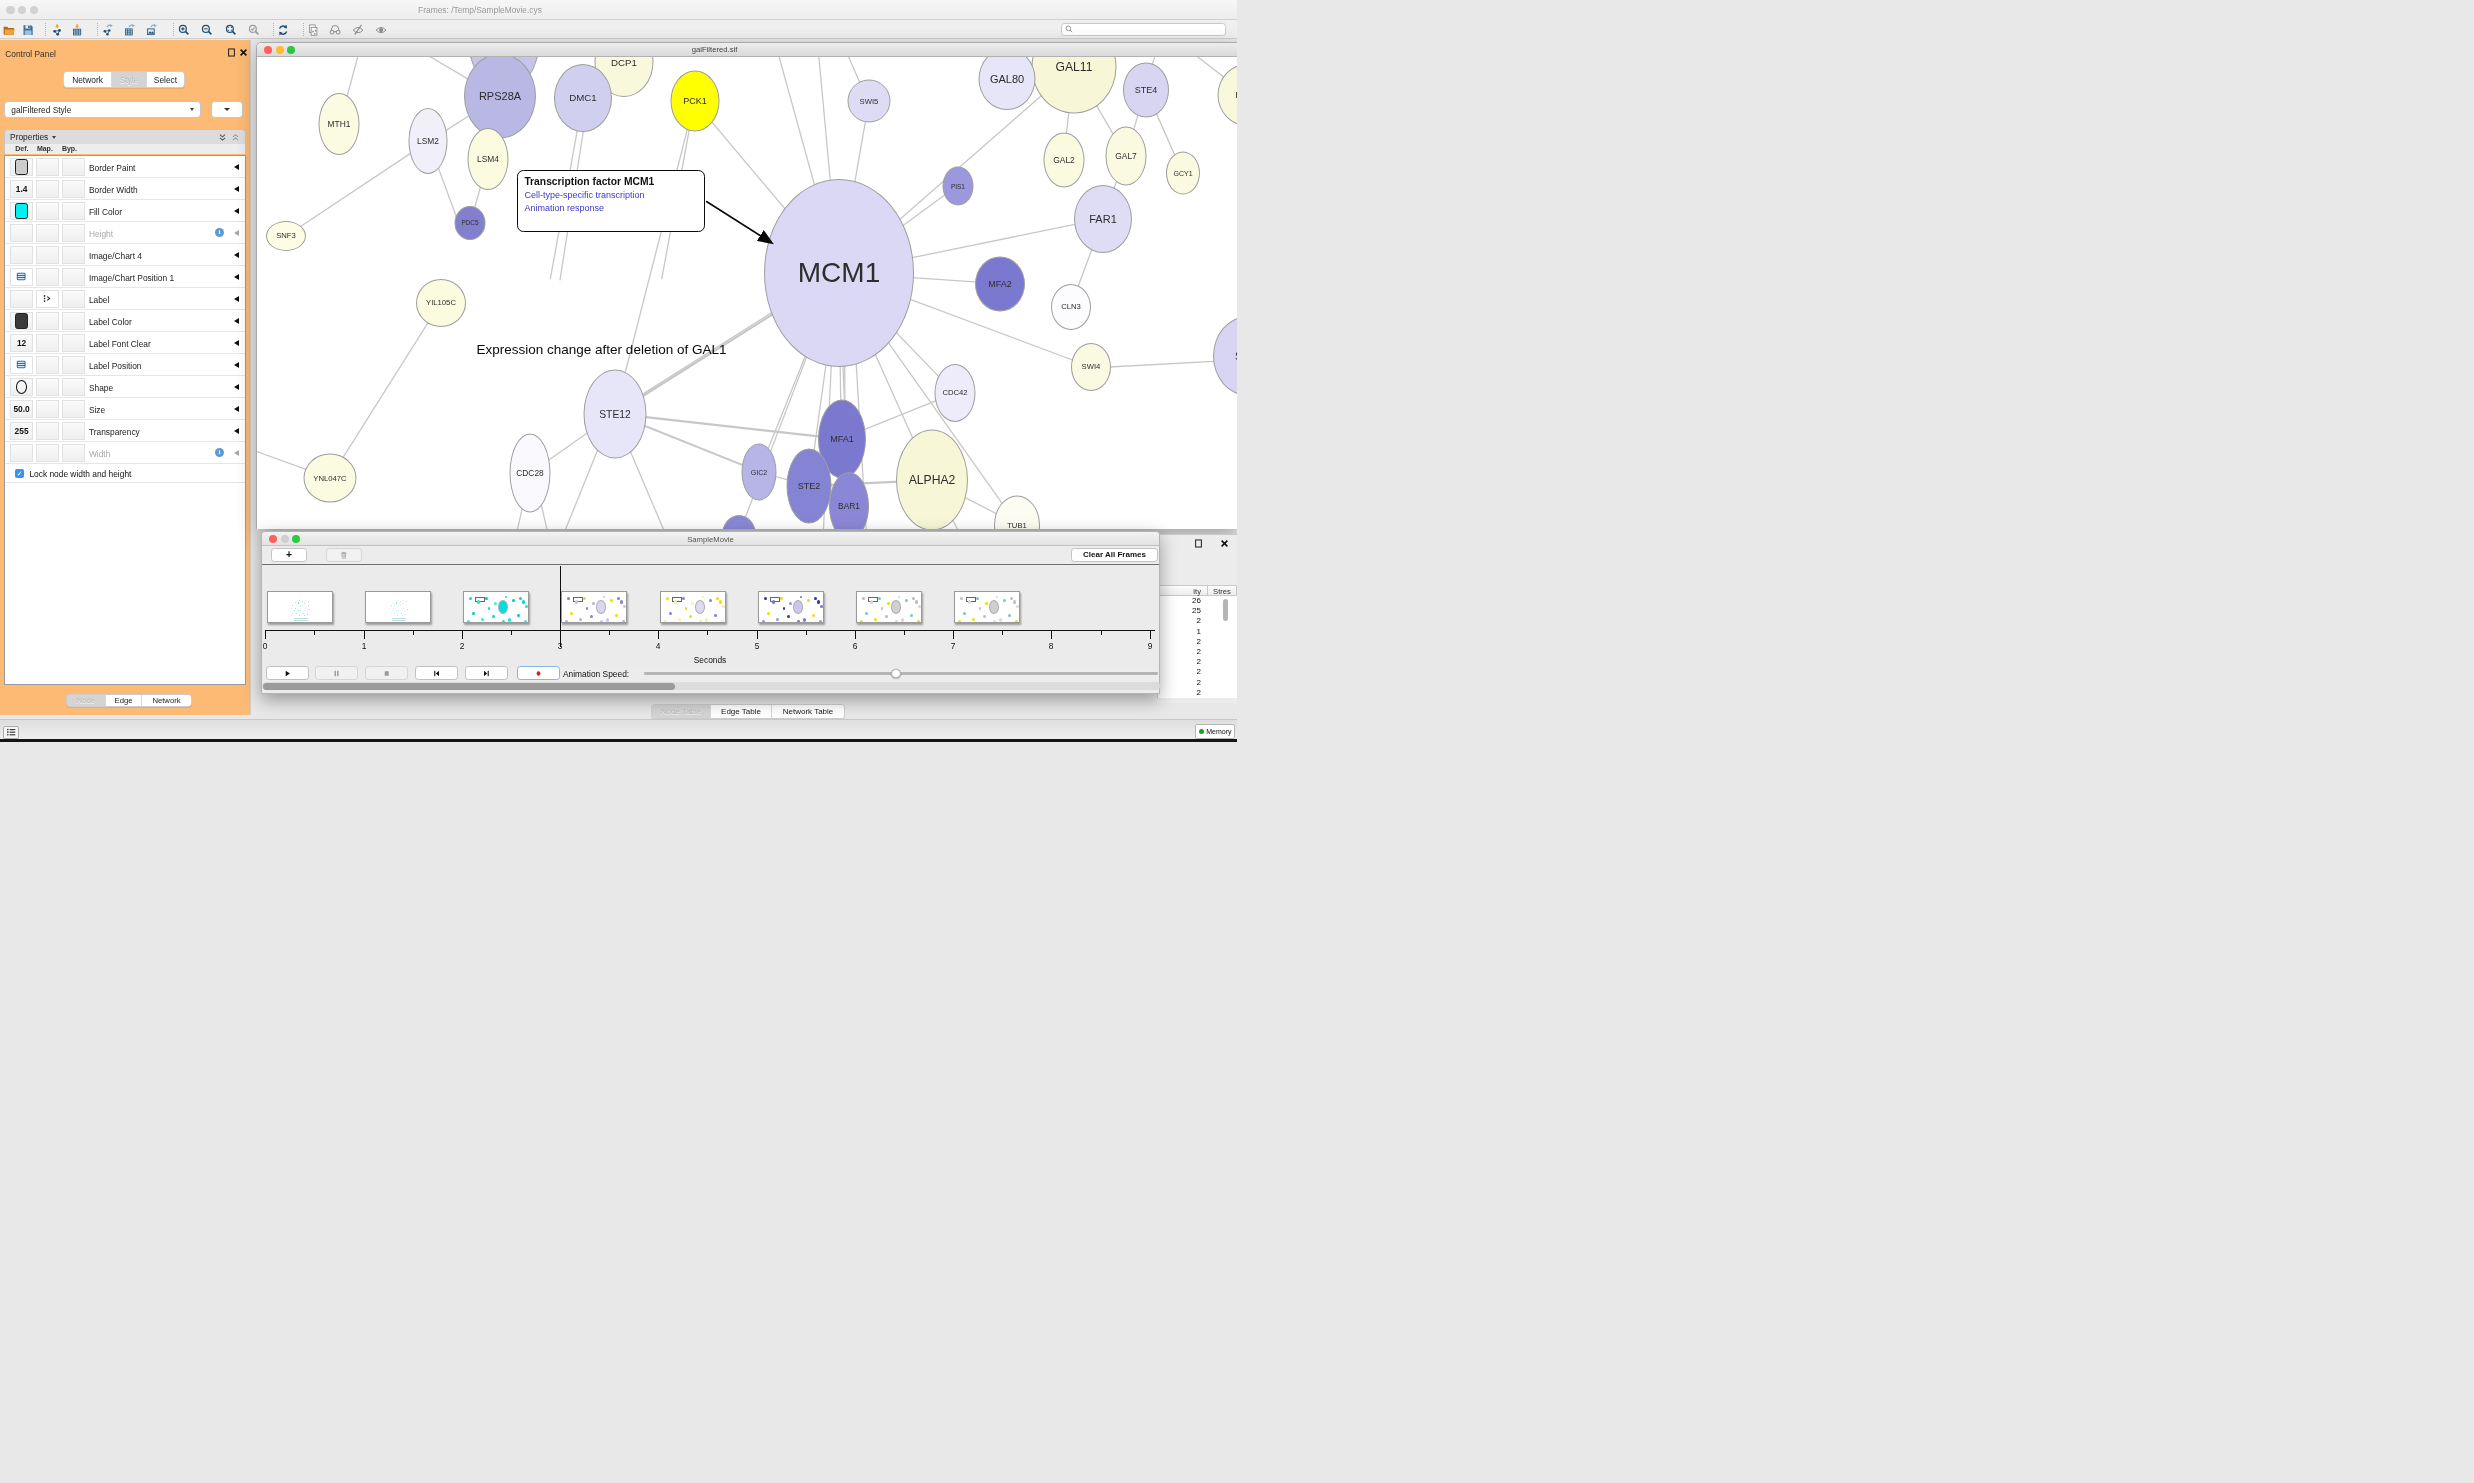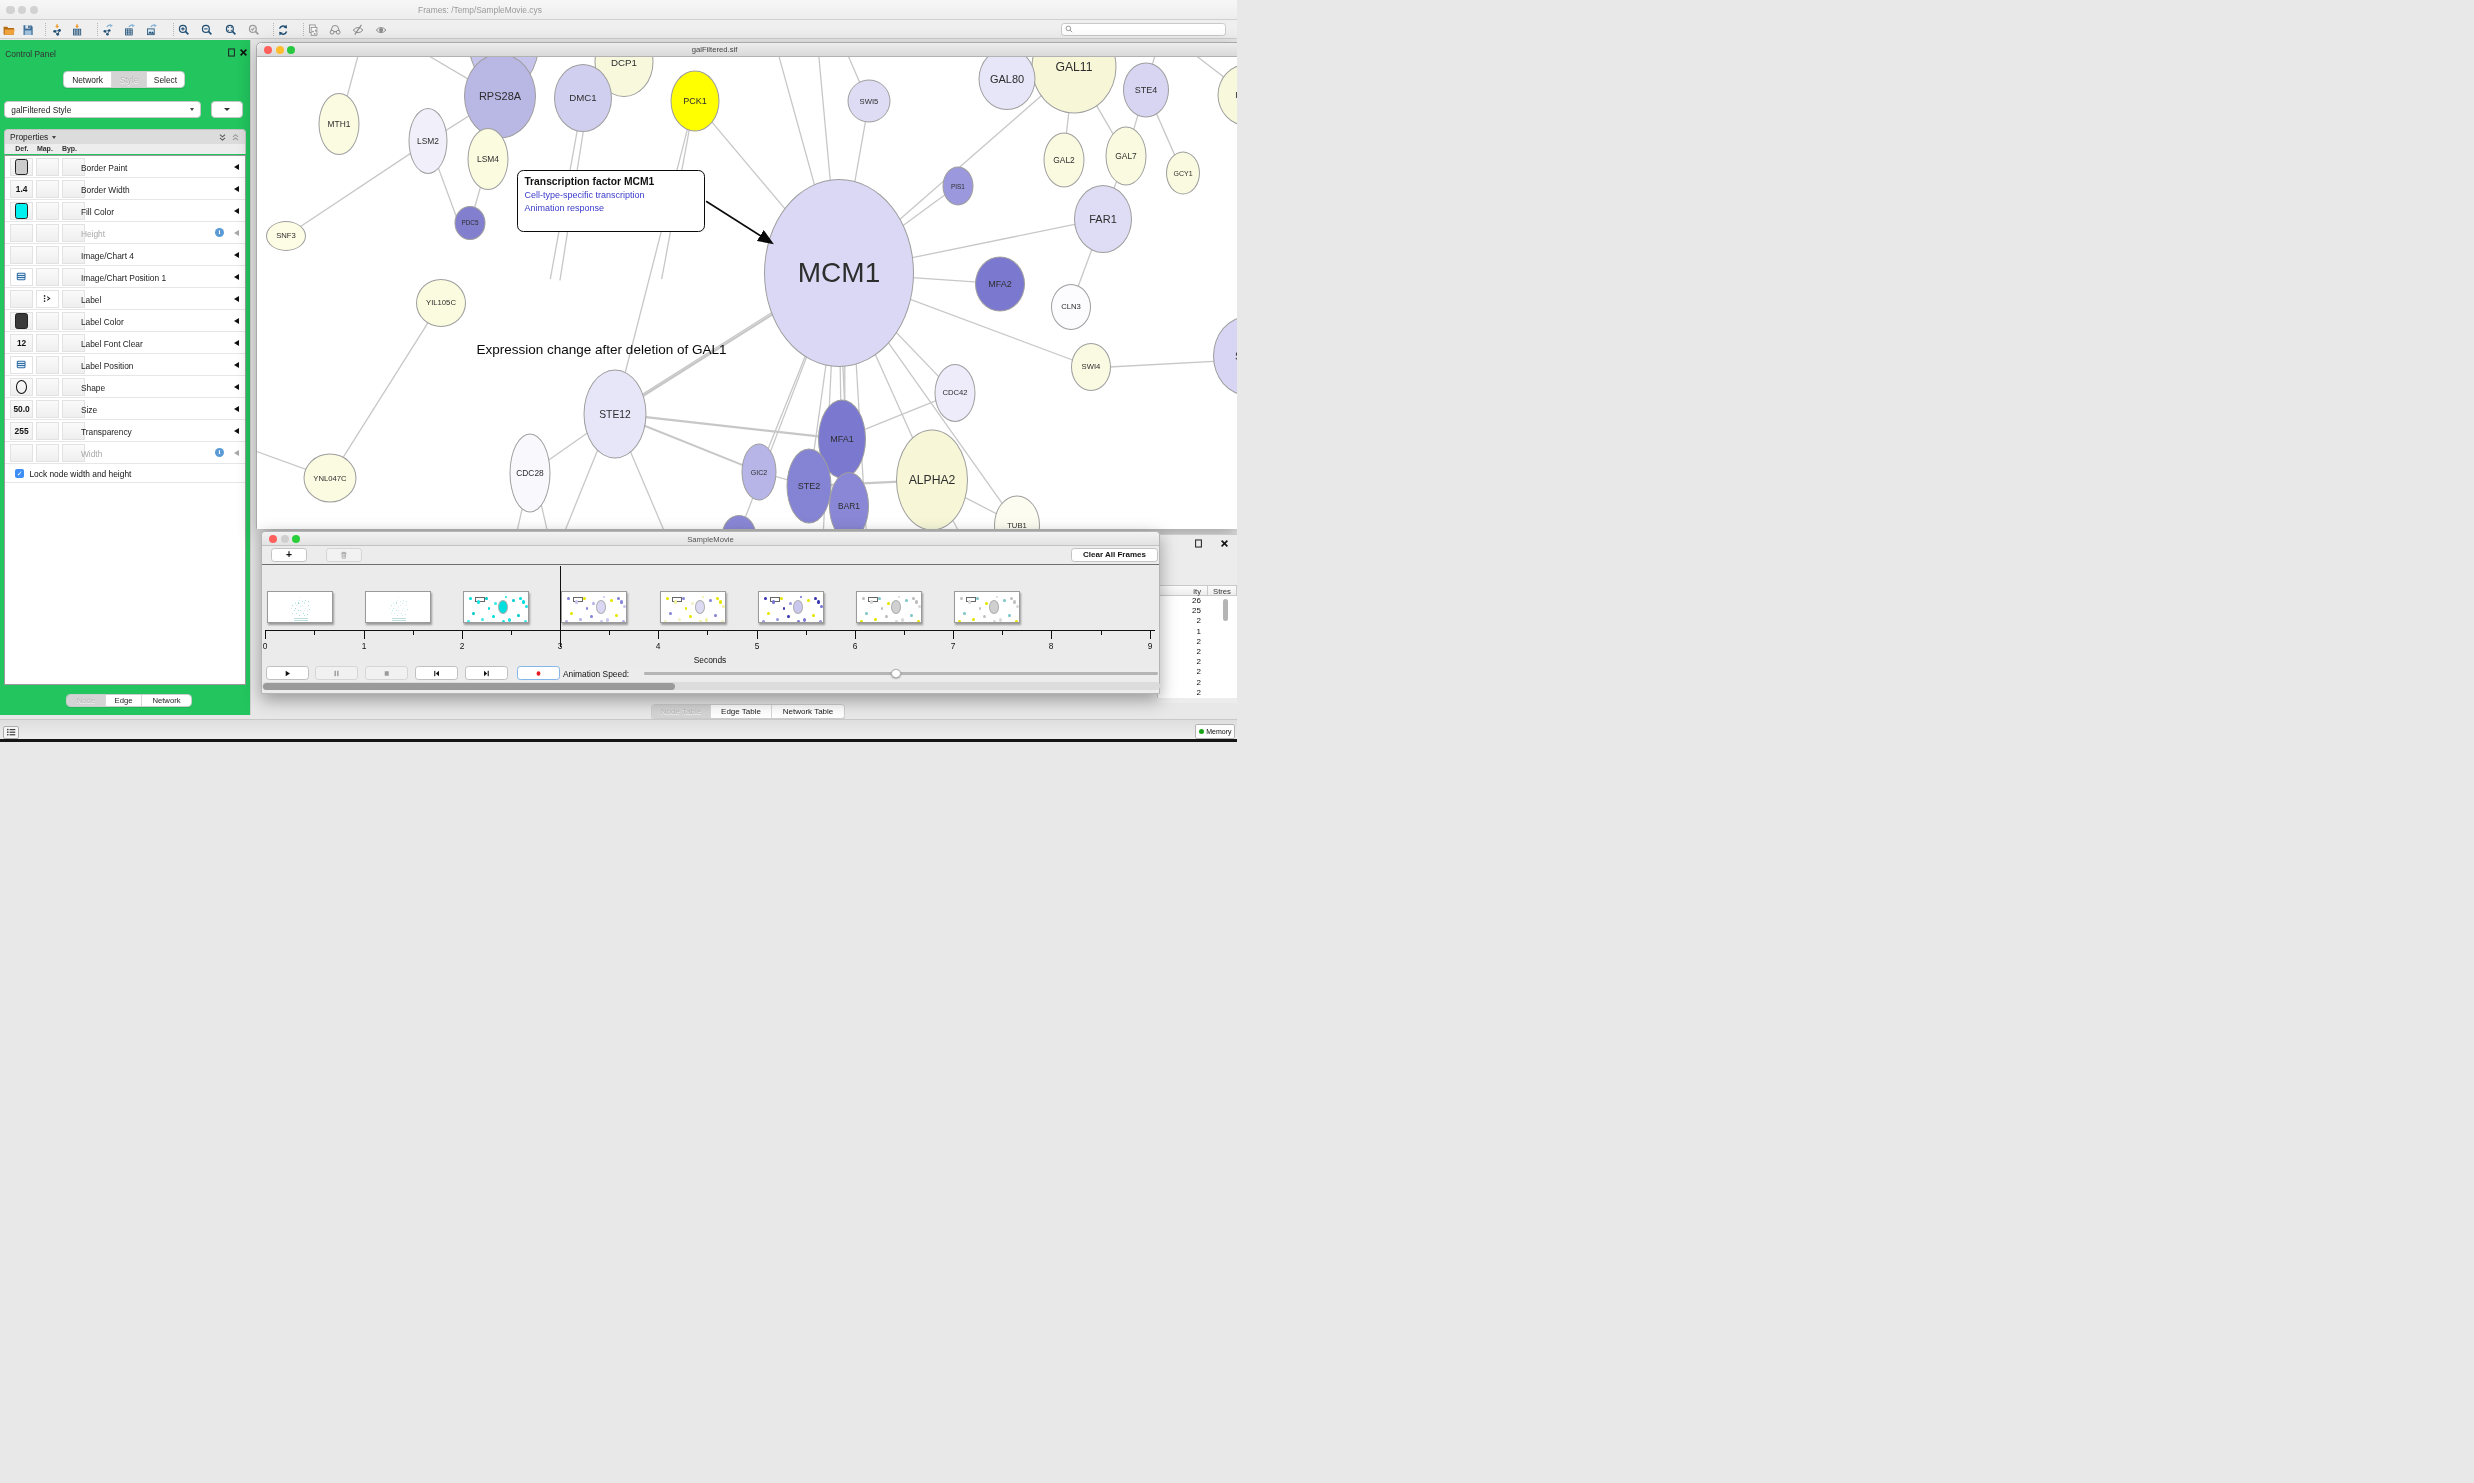--- a/index.html
+++ b/index.html
@@ -10,40 +10,40 @@
   #titlebar { position:absolute; left:0; top:0; width:1237px; height:20px; background:linear-gradient(#f7f7f7,#ededed); border-bottom:0.6px solid #cfcfcf; }
   .tl { position:absolute; top:5.8px; width:8.4px; height:8.4px; border-radius:50%; }
   #app-title { position:absolute; left:367px; top:4.5px; width:226px; text-align:center; font-size:8.4px; color:#9a9a9a; }
   #toolbar { position:absolute; left:0; top:20px; width:1237px; height:19.3px; background:#efefef; border-bottom:0.6px solid #cfcfcf; }
   .tbicon { position:absolute; top:3.2px; width:14px; height:13.5px; display:flex; align-items:center; justify-content:center; }
   .tbicon svg { width:12.2px; height:12.2px; }
   .tbsep { position:absolute; top:3.2px; width:0; height:13px; border-left:0.6px dotted #b5b5b5; }
   #searchbox { position:absolute; left:1061px; top:23px; width:165px; height:13px; background:#fff; border:0.6px solid #c9c9c9; border-radius:3.2px; display:flex; align-items:center; padding-left:3.2px; }
 
   
-  #control-panel { position:absolute; left:0; top:40px; width:251px; height:675px; background:#22c55e; border-right:0.6px solid #cfcfcf; }
+  #control-panel { position:absolute; left:0; top:40px; width:251px; height:675px; background:#fdba74; border-right:0.6px solid #cfcfcf; }
   #cp-title { position:absolute; left:5.2px; top:9px; font-size:8.4px; color:#333; }
   .winicon { position:absolute; top:8.4px; width:9px; height:9px; color:#222; }
   .tabgrp { position:absolute; display:flex; border:0.6px solid #cdcdcd; border-radius:3.9px; overflow:hidden; box-shadow:0 0.6px 0.6px rgba(0,0,0,.15); }
   .tab { height:100%; display:flex; align-items:center; justify-content:center; font-size:8.4px; background:#fff; color:#222; border-right:0.6px solid #d8d8d8; }
   .tab:last-child { border-right:none; }
   .tab.sel { background:#d4d4d4; color:#b9b9b9; text-shadow:0 0.6px 0 #f5f5f5; }
   #style-combo { position:absolute; left:3.9px; top:61px; width:197px; height:17px; background:#fff; border:0.6px solid #c6c6c6; border-radius:3.9px; font-size:8.4px; color:#222; display:flex; align-items:center; padding:0 6.4px; }
   #style-combo .carets { margin-left:auto; }
   #style-menu-btn { position:absolute; left:211px; top:61px; width:32px; height:17px; background:#fff; border:0.6px solid #c6c6c6; border-radius:3.9px; display:flex; align-items:center; justify-content:center; }
   .dcaret { width:0; height:0; border-left:3.2px solid transparent; border-right:3.2px solid transparent; border-top:3.9px solid #333; }
   .scaret { width:0; height:0; border-left:2.6px solid transparent; border-right:2.6px solid transparent; border-top:3.2px solid #444; }
   #props-header { position:absolute; left:3.9px; top:89px; width:242px; height:15.5px; background:#dcdcdc; border:0.6px solid #c4c4c4; border-bottom:none; border-radius:3.9px 3.9px 0 0; display:flex; align-items:center; padding:0 5.2px; font-size:8.4px; color:#222; }
   #props-colhdr { position:absolute; left:3.9px; top:104px; width:242px; height:10.3px; background:#ededed; border-left:0.6px solid #c4c4c4; border-right:0.6px solid #c4c4c4; font-size:7px; font-weight:bold; color:#333; }
   #props-list { position:absolute; left:3.9px; top:115px; width:242px; height:530px; background:#fff; border:0.6px solid #9a9a9a; overflow:hidden; }
   .prow { position:relative; height:22px; border-bottom:0.6px solid #e6e6e6; }
   .pcell { position:absolute; top:1.9px; width:23px; height:18px; background:linear-gradient(#fafafa,#efefef); border:0.6px solid #e2e2e2; display:flex; align-items:center; justify-content:center; }
   .swatch { width:13px; height:15.5px; border:1px solid #222; border-radius:2.6px; }
   .pval { font-size:8.4px; font-weight:bold; color:#111; }
-  .plabel { position:absolute; left:76px; top:0; height:24px; display:flex; align-items:center; font-size:8.4px; color:#222; }
+  .plabel { position:absolute; left:84px; top:0; height:24px; display:flex; align-items:center; font-size:8.4px; color:#222; }
   .plabel.dis { color:#a8a8a8; }
   .parrow { position:absolute; right:6.4px; top:8.4px; width:0; height:0; border-top:3.2px solid transparent; border-bottom:3.2px solid transparent; border-right:5.2px solid #111; }
   .parrow.dis { border-right-color:#a8a8a8; }
   .infoicon { position:absolute; right:20.6px; top:5.8px; width:9.7px; height:9.7px; border-radius:50%; background:#5b9bd5; color:#fff; font-size:7px; font-weight:bold; text-align:center; line-height:9.7px; font-family:"Liberation Serif",serif; }
   #lockrow { position:relative; height:19.3px; border-bottom:0.6px solid #e6e6e6; }
   #lockbox { position:absolute; left:10.3px; top:5.2px; width:9px; height:9px; background:#3d8ef7; border-radius:1.9px; color:#fff; font-size:7px; text-align:center; line-height:9px; }
   #locklabel { position:absolute; left:24.5px; top:0; height:19.3px; display:flex; align-items:center; font-size:8.4px; color:#111; }
 
   
   #netwin { position:absolute; left:256px; top:42px; width:982px; height:487px; background:#fff; border:0.6px solid #a9a9a9; border-radius:5.2px 0 0 0; box-shadow:0 6.4px 19.3px rgba(0,0,0,.3); }

